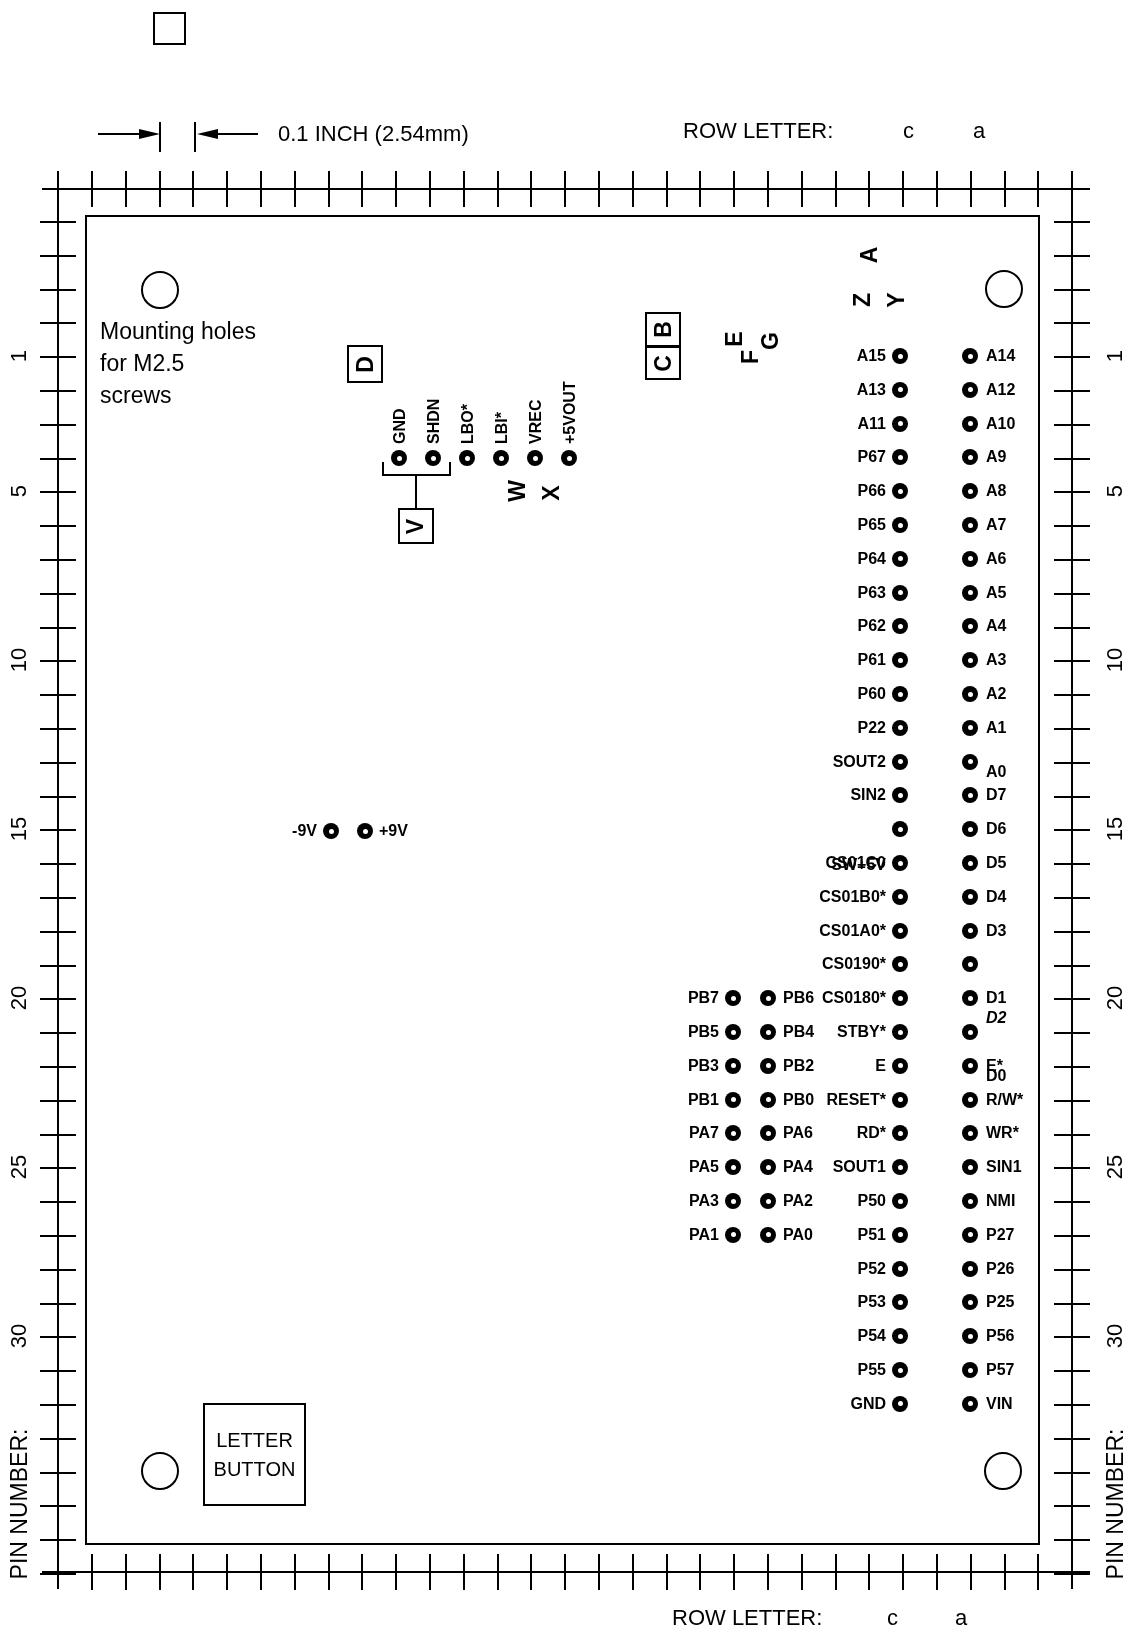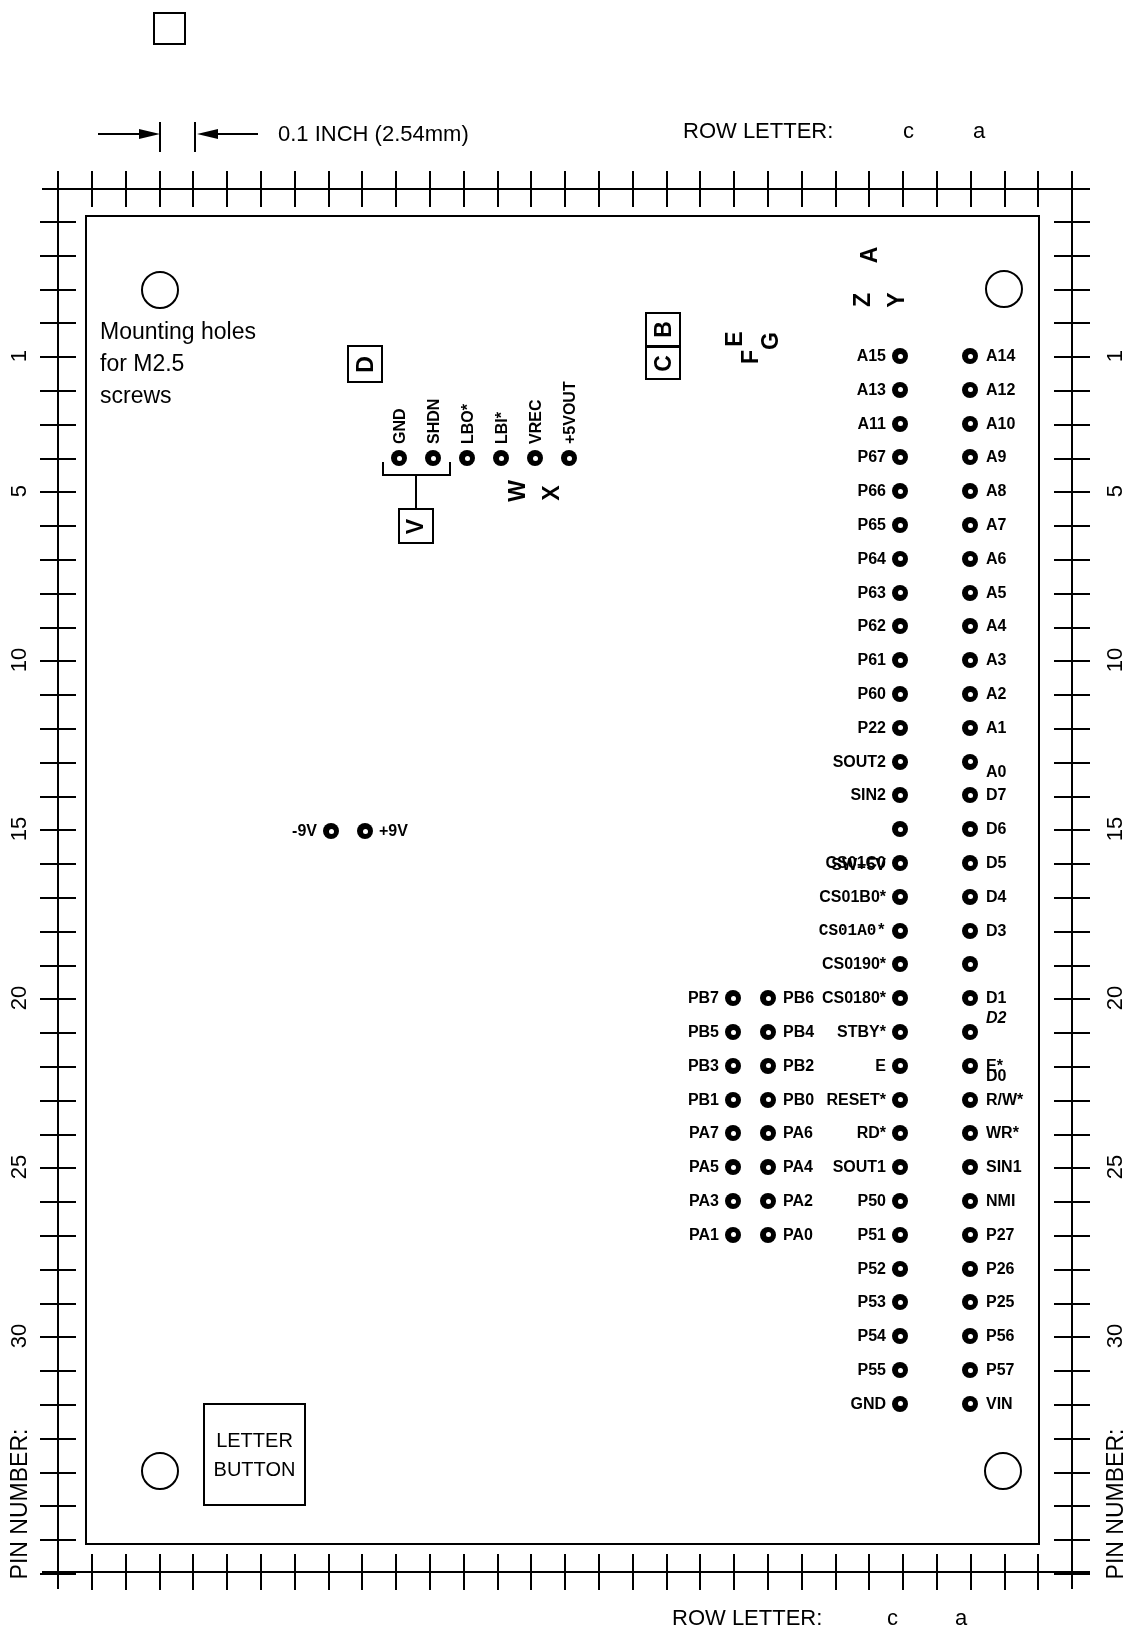--- a/index.html
+++ b/index.html
@@ -425,21 +425,21 @@
     </div>
     <div class="lab" style="left: 986px; top: 853px; width: 130px;">D5</div>
     <div class="lab" style="left: 600px; top: 887px; width: 286px; text-align: right;">CS01B0*</div>
     <div class="pin" style="left: 892px; top: 888.8px;">
       <span class="hole"></span>
     </div>
     <div class="pin" style="left: 962px; top: 888.8px;">
       <span class="hole"></span>
     </div>
     <div class="lab" style="left: 986px; top: 887px; width: 130px;">D4</div>
-    <div class="lab" style="left: 600px; top: 921px; width: 286px; text-align: right; font-family: Liberation Mono, monospace;">CS01A0*</div>
+    <div class="lab" style="left: 600px; top: 921px; width: 286px; text-align: right;">CS01A0*</div>
     <div class="pin" style="left: 892px; top: 922.6px;">
       <span class="hole"></span>
     </div>
     <div class="pin" style="left: 962px; top: 922.6px;">
       <span class="hole"></span>
     </div>
     <div class="lab" style="left: 986px; top: 921px; width: 130px;">D3</div>
     <div class="lab" style="left: 600px; top: 954px; width: 286px; text-align: right;">CS0190*</div>
     <div class="pin" style="left: 892px; top: 956.4px;">
       <span class="hole"></span>

